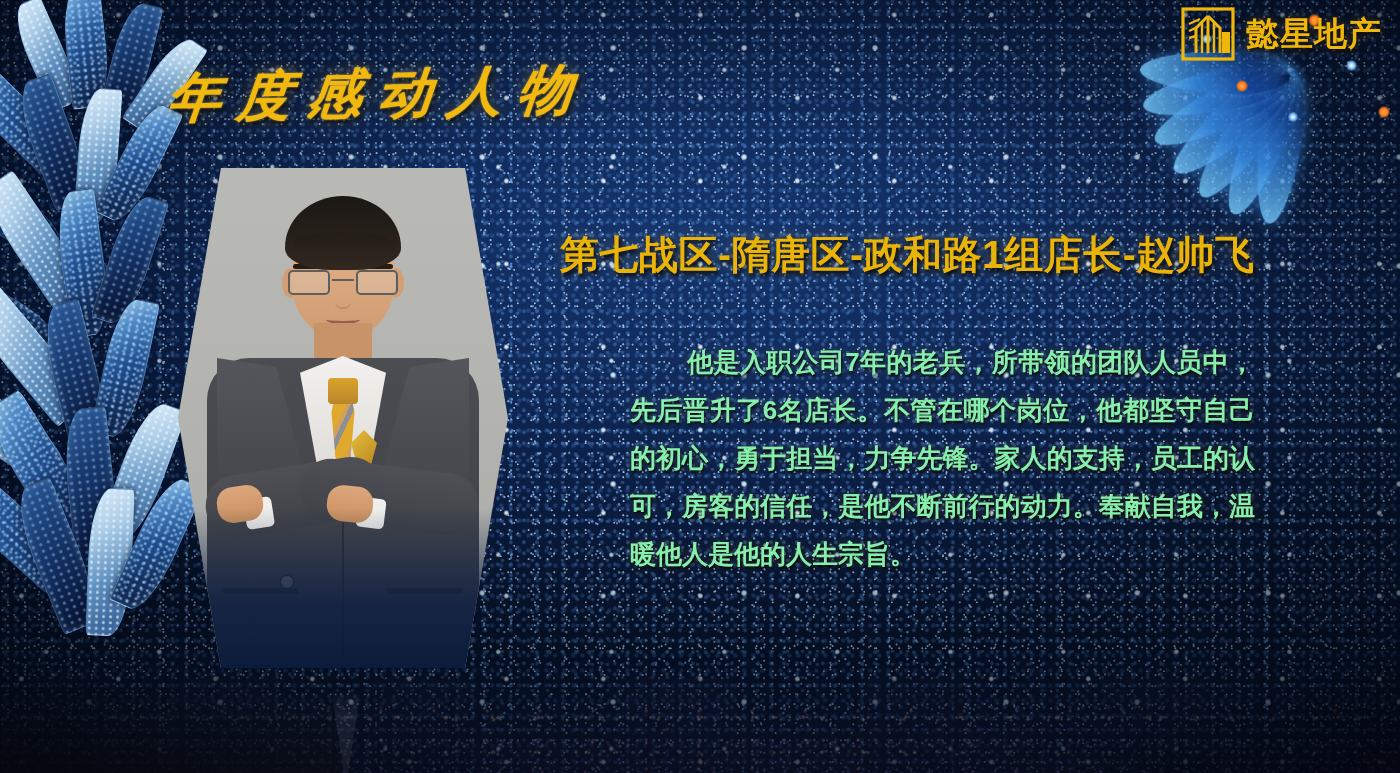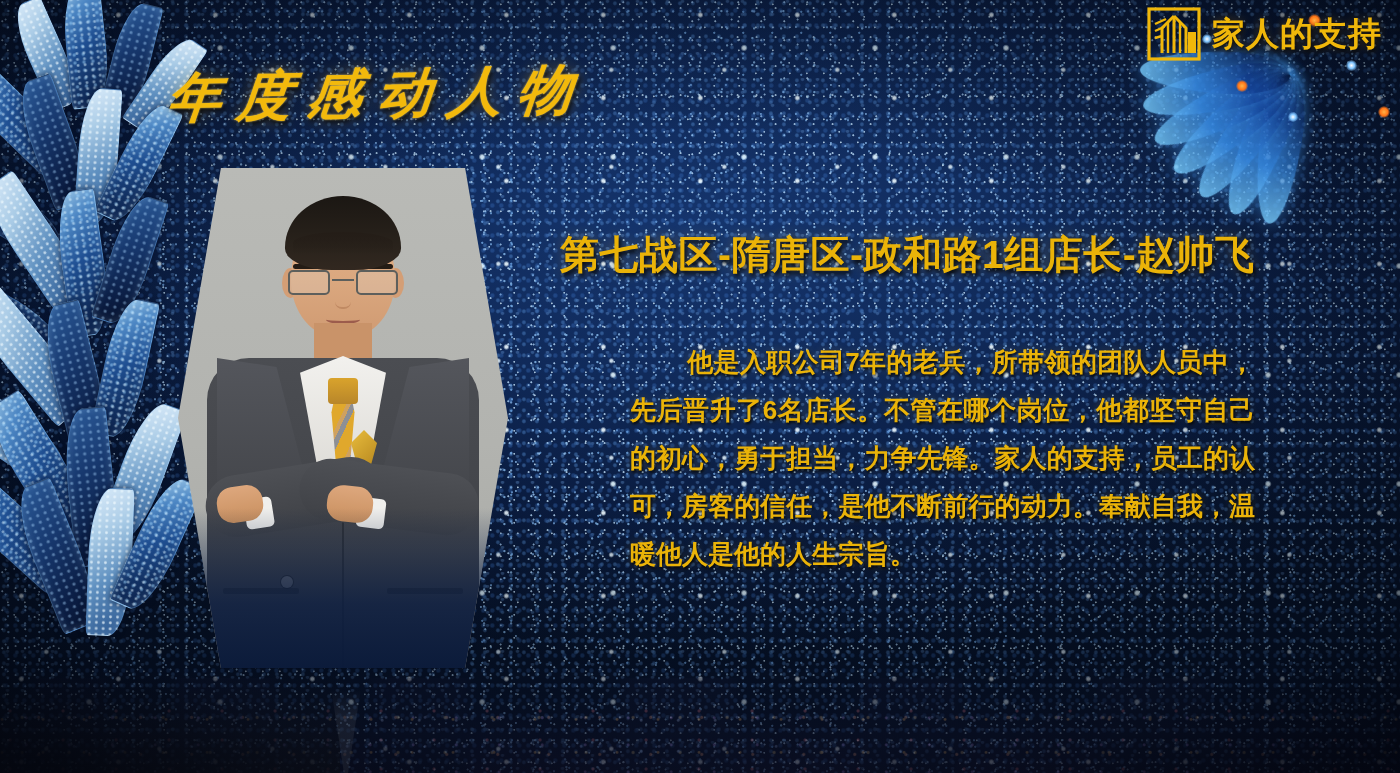--- a/index.html
+++ b/index.html
@@ -337,21 +337,21 @@
     font-size:39px;font-weight:700;
     color:#eab308;
     letter-spacing:.5px;
     white-space:nowrap;
     text-shadow:2px 3px 4px rgba(0,0,0,.9), 0 0 14px rgba(255,185,40,.28);
   }
   .body-text{
     position:absolute;left:630px;top:338px;width:625px;
     font-size:26px;font-weight:700;
     line-height:48px;
-    color:#eab308;
+    color:#86efac;
     text-indent:2.2em;
     text-align:justify;
     text-shadow:1px 2px 3px rgba(0,0,0,.88), 0 0 10px rgba(255,190,50,.2);
   }
 </style>
 </head>
 <body>
 
 <div id="stage">
 
@@ -422,21 +422,21 @@
       <path d="M28 10 L28 47" stroke="#f0b70a" stroke-width="3"></path>
       <path d="M28 10 L40 22 L40 47" stroke="#f0b70a" stroke-width="3" fill="none"></path>
       <path d="M28 10 L16 22 L16 47" stroke="#f0b70a" stroke-width="3" fill="none"></path>
       <path d="M9 18 L20 13" stroke="#f0b70a" stroke-width="2.4"></path>
       <path d="M9 25 L18 21" stroke="#f0b70a" stroke-width="2.4"></path>
       <path d="M9 32 L16 30" stroke="#f0b70a" stroke-width="2.4"></path>
       <path d="M34 16 L34 47" stroke="#f0b70a" stroke-width="2.4"></path>
       <path d="M22 16 L22 47" stroke="#f0b70a" stroke-width="2.4"></path>
       <rect x="42" y="26" width="8" height="21" fill="#f0b70a"></rect>
     </svg>
-    <span class="logo-text">家人的支持</span>
+    <span class="logo-text">懿星地产</span>
   </div>
 
   <div class="portrait-wrap">
     <div class="portrait-hex">
       <div class="portrait-bg"></div>
       <div class="fig">
         <span class="ear l"></span>
         <span class="ear r"></span>
         <span class="head"></span>
         <span class="brow l"></span>

